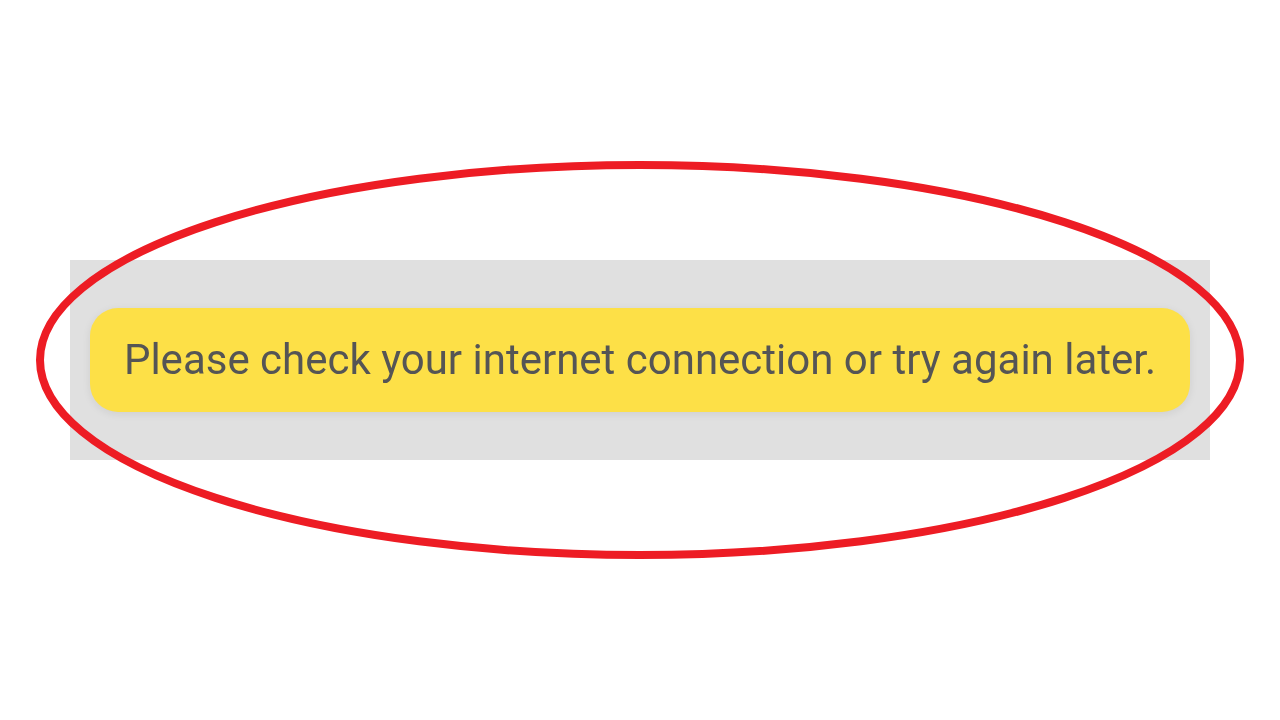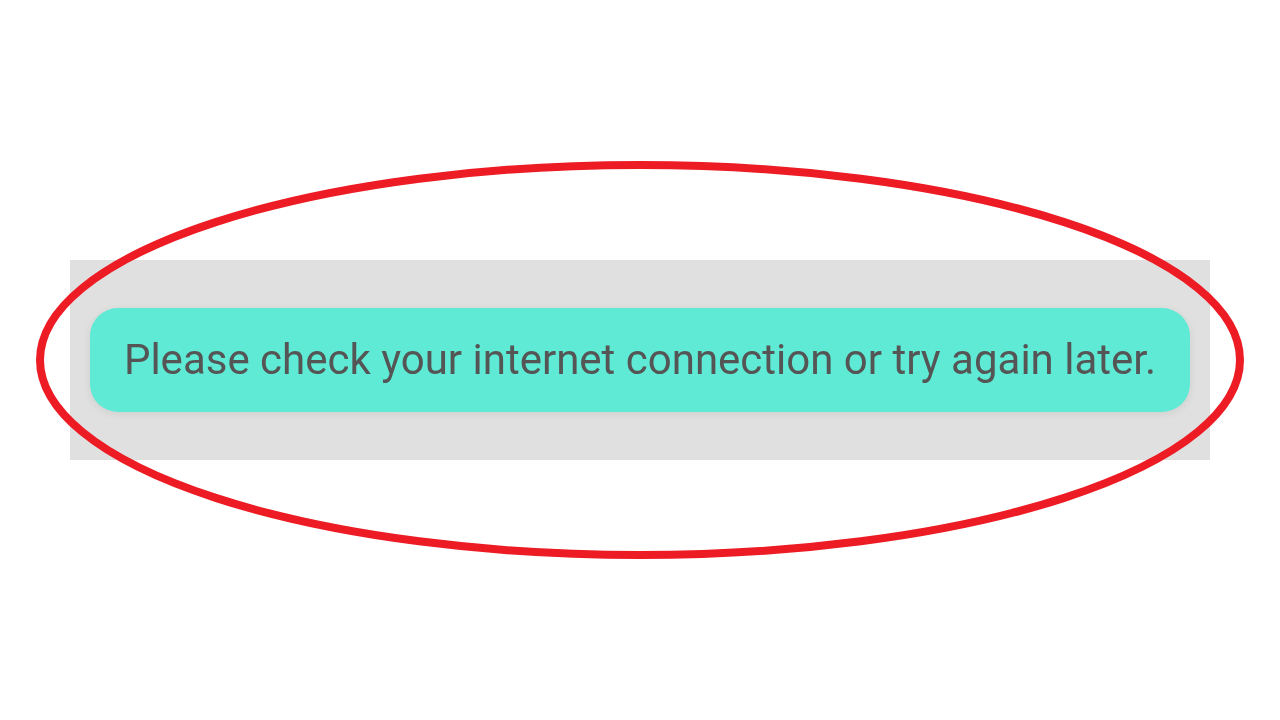--- a/index.html
+++ b/index.html
@@ -32,21 +32,21 @@
       background: #e0e0e0;
       width: 1140px;
       height: 200px;
       position: relative;
       display: flex;
       justify-content: center;
       align-items: center;
     }
     
     .toast-message {
-      background: #5eead4;
+      background: #fde047;
       border-radius: 28px;
       padding: 24px 32px;
       width: 1100px;
       box-shadow: 0 2px 8px rgba(0, 0, 0, 0.08);
       text-align: center;
     }
     
     .toast-text {
       color: #555555;
       font-size: 42px;

